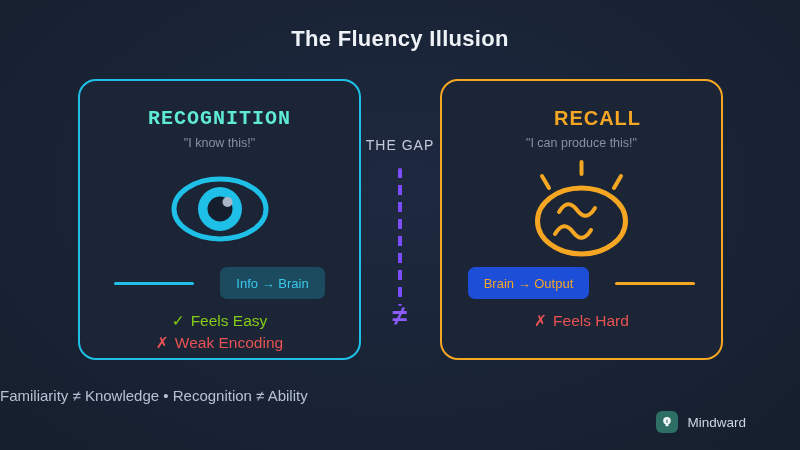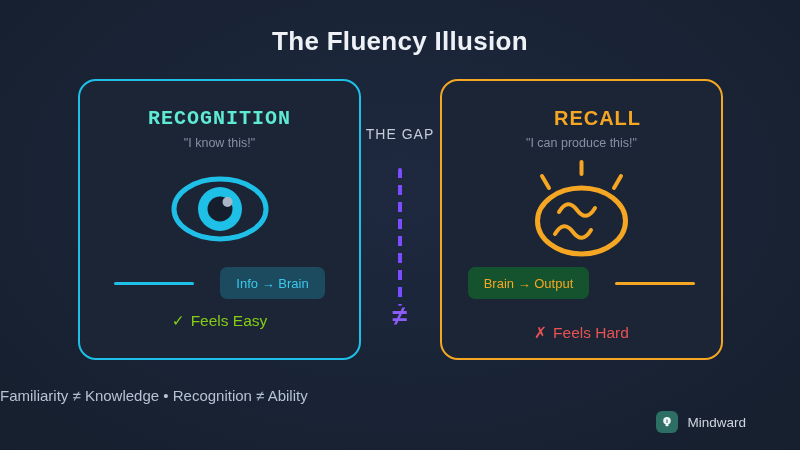--- a/index.html
+++ b/index.html
@@ -3,21 +3,21 @@
 <meta charset="utf-8">
 <style>
   html,body{margin:0;padding:0;background:#0d1422;}
   .stage{
     position:relative;width:800px;height:450px;overflow:hidden;
     font-family:"Liberation Sans",sans-serif;
     background:radial-gradient(130% 150% at 50% 42%, #1e2940 0%, #16202f 48%, #111a29 100%);
   }
   .title{
     position:absolute;top:26px;left:0;width:100%;text-align:center;
-    color:#eef1f6;font-size:26px;font-weight:bold;letter-spacing:.3px;
+    color:#eef1f6;font-size:22px;font-weight:bold;letter-spacing:.3px;
   }
   
   .card{
     position:absolute;top:79px;width:283px;height:281px;box-sizing:border-box;
     border-radius:18px;background:#1b2536;
   }
   .card.recognition{left:78px;border:2px solid #1fc0e8;}
   .card.recall{left:440px;border:2px solid #f5a623;}
   .card-title{position:absolute;top:26px;left:0;width:100%;text-align:center;
     font-size:20px;font-weight:bold;letter-spacing:1px;}
@@ -28,28 +28,28 @@
   .icon-wrap{position:absolute;top:78px;left:0;width:100%;height:100px;
     display:flex;align-items:center;justify-content:center;}
   .flow{position:absolute;top:186px;left:0;width:100%;height:32px;
     display:flex;align-items:center;justify-content:center;gap:26px;}
   .flow-line{width:80px;height:3px;border-radius:2px;}
   .card.recognition .flow-line{background:#1fc0e8;}
   .card.recall .flow-line{background:#f5a623;}
   .pill{height:32px;display:flex;align-items:center;padding:0 16px;
     border-radius:7px;font-size:13px;white-space:nowrap;}
   .card.recognition .pill{background:#1c4a5e;color:#3ac9ec;}
-  .card.recall .pill{background:#14532d;color:#f5a623;}
+  .card.recall .pill{background:#1d4ed8;color:#f5a623;}
   .points{position:absolute;top:229px;left:0;width:100%;text-align:center;
     font-size:15.5px;line-height:22px;}
   .point .glyph{margin-right:6px;}
   .point.positive{color:#84cc16;}
-  .point.negative{color:#e85252;margin-top:12px;}
+  .point.negative{color:#e85252;}
   
-  .gap-label{position:absolute;top:126px;left:358px;width:84px;text-align:center;
+  .gap-label{position:absolute;top:137px;left:358px;width:84px;text-align:center;
     color:#c5ccd9;font-size:14px;letter-spacing:1px;}
   .gap-line{position:absolute;left:398px;top:168px;width:4px;height:138px;border-radius:2px;
     background:repeating-linear-gradient(to bottom,#7c4dff 0 10px,transparent 10px 17px);}
   .gap-neq{position:absolute;top:301px;left:358px;width:84px;text-align:center;
     color:#8b5cf6;font-size:27px;font-weight:bold;}
   
   .tagline{position:absolute;top:387px;left:0;width:100%;text-align:left;
     color:#b6c1d2;font-size:15px;}
   .brand{position:absolute;top:411px;right:54px;display:flex;align-items:center;gap:9px;}
   .brand-icon{width:22px;height:22px;border-radius:6px;background:#2d6f64;
@@ -73,20 +73,21 @@
         <circle cx="55" cy="40" r="12.5" fill="#151e2d"></circle>
         <circle cx="62.5" cy="33" r="5" fill="#a9b6c6"></circle>
       </svg>
     </div>
     <div class="flow">
       <div class="flow-line"></div>
       <div class="pill">Info → Brain</div>
     </div>
     <div class="points">
       <div class="point positive"><span class="glyph">✓</span><span>Feels Easy</span></div>
+      <div class="point negative"><span class="glyph">✗</span><span>Weak Encoding</span></div>
     </div>
   </section>
 
   <div class="gap-label">THE GAP</div>
   <div class="gap-line"></div>
   <div class="gap-neq">≠</div>
 
   <section class="card recall">
     <div class="card-title">RECALL</div>
     <div class="card-sub">"I can produce this!"</div>

